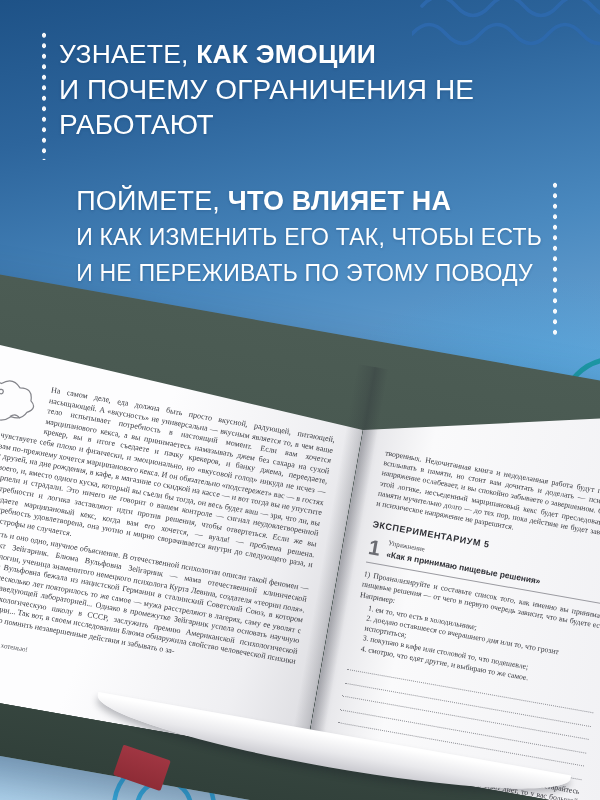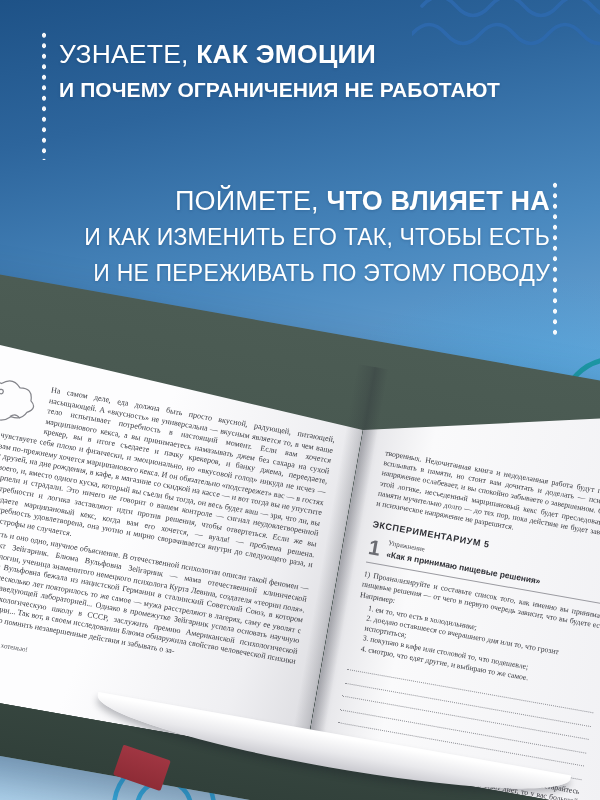--- a/index.html
+++ b/index.html
@@ -21,23 +21,23 @@
   .rings{position:absolute;}
   .rings circle{fill:none;}
   .rings.teal{left:552px;top:350px;}
   .rings.teal circle{stroke:var(--c-circle-teal,#1d98a5);stroke-width:5;}
   .rings.cyan{left:106px;top:750px;}
   .rings.cyan circle{stroke:var(--c-circle-cyan,#3cb6ea);stroke-width:4.5;}
   
   .headline{position:absolute;color:var(--c-headline,#ffffff);text-shadow:0 1px 3px rgba(5,40,80,.22);letter-spacing:.2px;}
   .headline .b{font-weight:700;}
   .h1{left:59px;top:37px;font-size:26.5px;line-height:35px;}
-  .h1 .l3{font-size:21px;letter-spacing:.1px;font-weight:bold;}
-  .h2{right:50px;top:183px;text-align:right;font-size:27px;line-height:36px;}
-  .h2 .l34{font-size:23px;margin-left:40px;}
+  .h1 .l3{font-size:28px;letter-spacing:.1px;}
+  .h2{right:58px;top:183px;text-align:left;font-size:27px;line-height:36px;}
+  .h2 .l34{font-size:23px;}
   
   .book{position:absolute;left:-110px;top:280px;width:900px;height:560px;transform:rotate(10deg);transform-origin:450px 280px;}
   .cover{position:absolute;left:0;top:58px;width:832px;height:474px;border-radius:12px;
     background:linear-gradient(to bottom,#4c5c54 0%, var(--c-cover,#44544c) 55%, var(--c-cover-dark,#31403a) 100%);
     box-shadow:0 20px 45px rgba(8,30,60,.38);}
   .bookmark{position:absolute;left:266px;top:503px;width:50px;height:32px;border-radius:2px;
     background:linear-gradient(to bottom,#a03642,var(--c-bookmark,#8e2c36));transform:rotate(9deg);}
   .stack{position:absolute;left:748px;top:84px;width:46px;height:400px;
     background:repeating-linear-gradient(to right,#ececef 0 2px,#cdcdd2 2px 4px);border-radius:0 6px 6px 0;}
   .page{position:absolute;top:80px;height:400px;color:var(--c-page-text,#38393f);font-family:"Liberation Serif",serif;}

